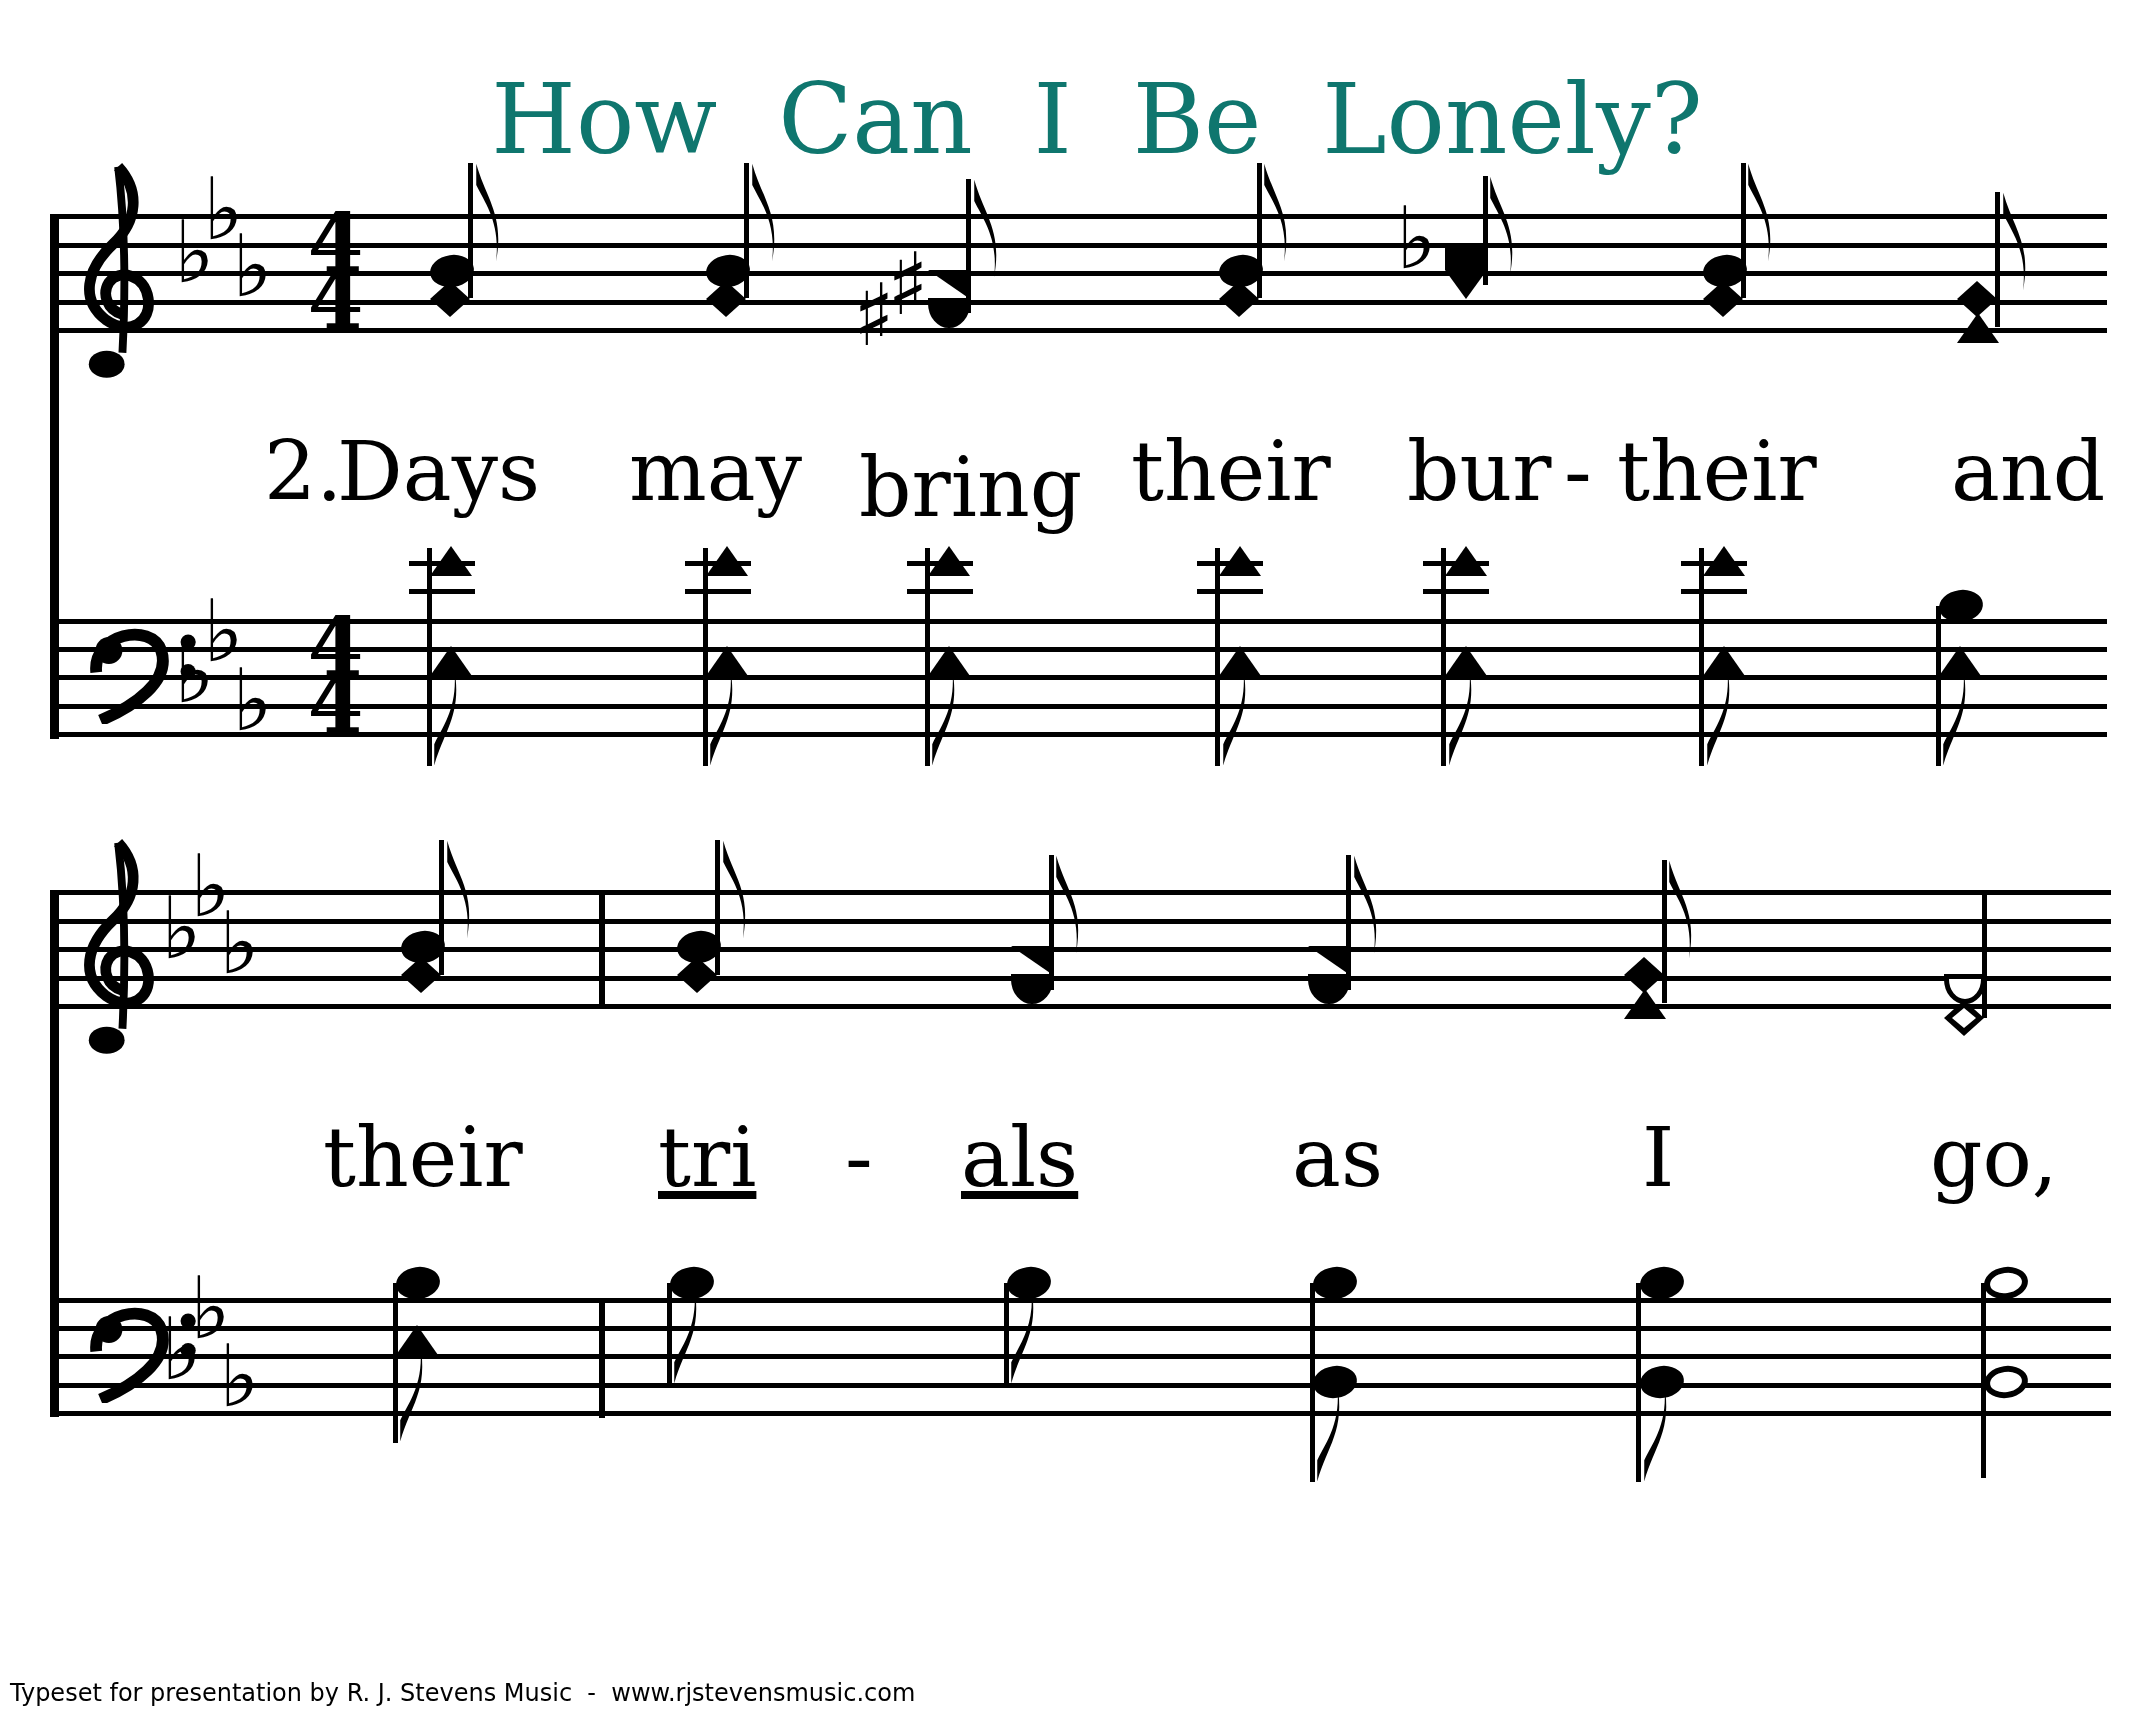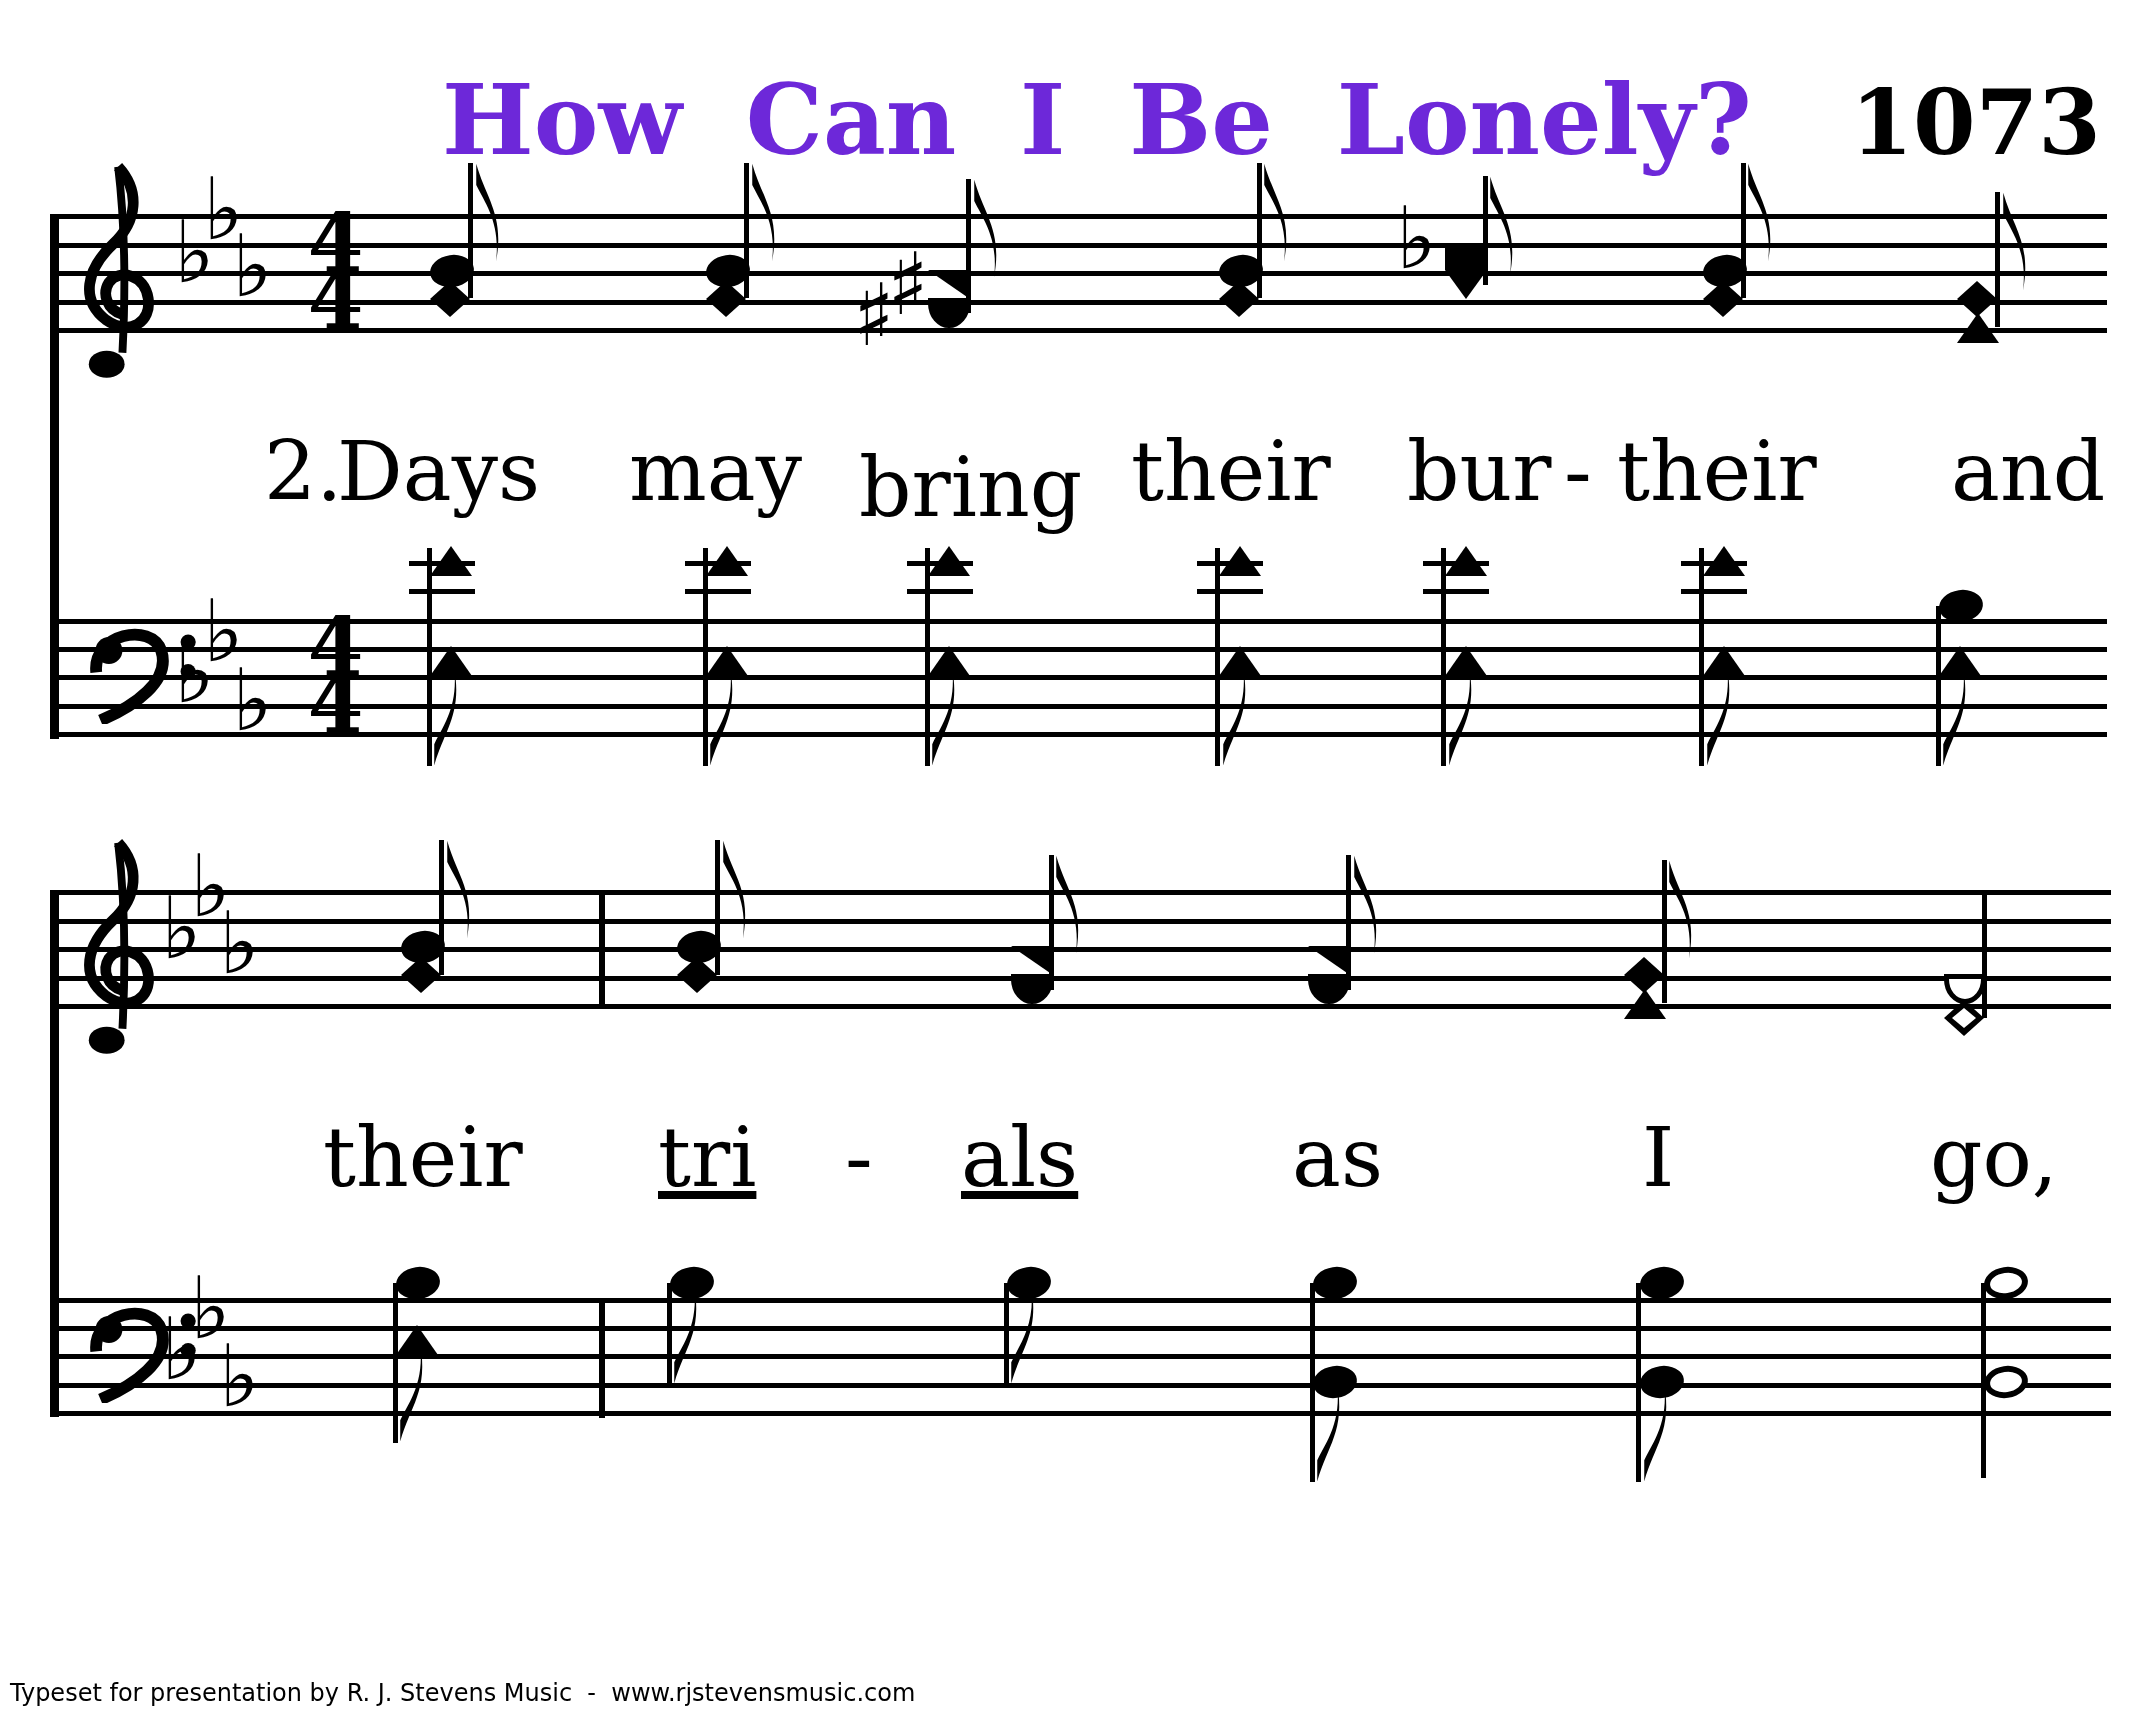--- a/index.html
+++ b/index.html
@@ -1,20 +1,20 @@
 <!DOCTYPE html>
 <html style="font-size:11.5px"><head>
 <meta charset="utf-8">
 <style>
   html,body{margin:0;padding:0;}
   body{width:2151px;height:1721px;background:#ffffff;position:relative;overflow:hidden;
        font-family:"DejaVu Serif", serif;}
   #sheet{position:absolute;left:0;top:0;width:2151px;height:1721px;background:#ffffff;}
   .abs{position:absolute;}
-  .title{font-weight:bold;font-size:97px;color:#6d28d9;white-space:nowrap;word-spacing:30px;
+  .title{font-weight:normal;font-size:97px;color:#0f766e;white-space:nowrap;word-spacing:30px;
          transform:translateX(-50%);} 
   .song-number{font-weight:bold;font-size:90px;color:#000;transform:translateX(-100%);}
   .footer{font-family:"DejaVu Sans", sans-serif;font-size:24px;color:#000;white-space:pre;}
   .staffline{height:5px;background:#000;}
   .barline{background:#000;}
   .stem{width:5px;background:#000;}
   .ledger{height:5px;background:#000;}
   .lyric{font-size:82px;color:#000;white-space:nowrap;}
   .timesig{font-weight:bold;font-size:80px;color:#000;width:57px;text-align:center;line-height:1;}
   .accidental{font-family:"DejaVu Sans", sans-serif;font-size:86px;line-height:1;color:#000;}
@@ -32,21 +32,20 @@
   .nh-re{width:42px;height:30px;background:#000;border-radius:0 0 21px 21px / 0 0 24.4px 24.4px;}
   .nh-re-open{width:42px;height:30px;background:#fff;border:5.7px solid #000;box-sizing:border-box;
               border-radius:0 0 21px 21px / 0 0 24.4px 24.4px;}
   svg{display:block;}
 </style>
 </head>
 <body>
 
 <div id="sheet">
   <div class="abs title" style="left: 1097px; top: 63px;">How Can I Be Lonely?</div>
-  <div class="abs song-number" style="left: 2101px; top: 69px;">1073</div>
   <div id="notation-layer" class="abs" style="left:0;top:0;width:2151px;height:1721px;">
       <div class="abs staffline" style="left: 50px; top: 214px; width: 2057px; height: 5px;"></div>
       <div class="abs staffline" style="left: 50px; top: 243px; width: 2057px; height: 5px;"></div>
       <div class="abs staffline" style="left: 50px; top: 271px; width: 2057px; height: 5px;"></div>
       <div class="abs staffline" style="left: 50px; top: 300px; width: 2057px; height: 5px;"></div>
       <div class="abs staffline" style="left: 50px; top: 328px; width: 2057px; height: 5px;"></div>
       <div class="abs" style="left: 73px; top: 161px;">
         <svg width="86" height="229" viewBox="0 0 120 320">
  <path d="M63,8 C94,42 90,84 56,116 C18,152 10,194 46,222 C80,246 110,224 105,192
           C100,158 64,150 50,170 C40,186 48,208 68,214" fill="none" stroke="#000" stroke-width="15"></path>

